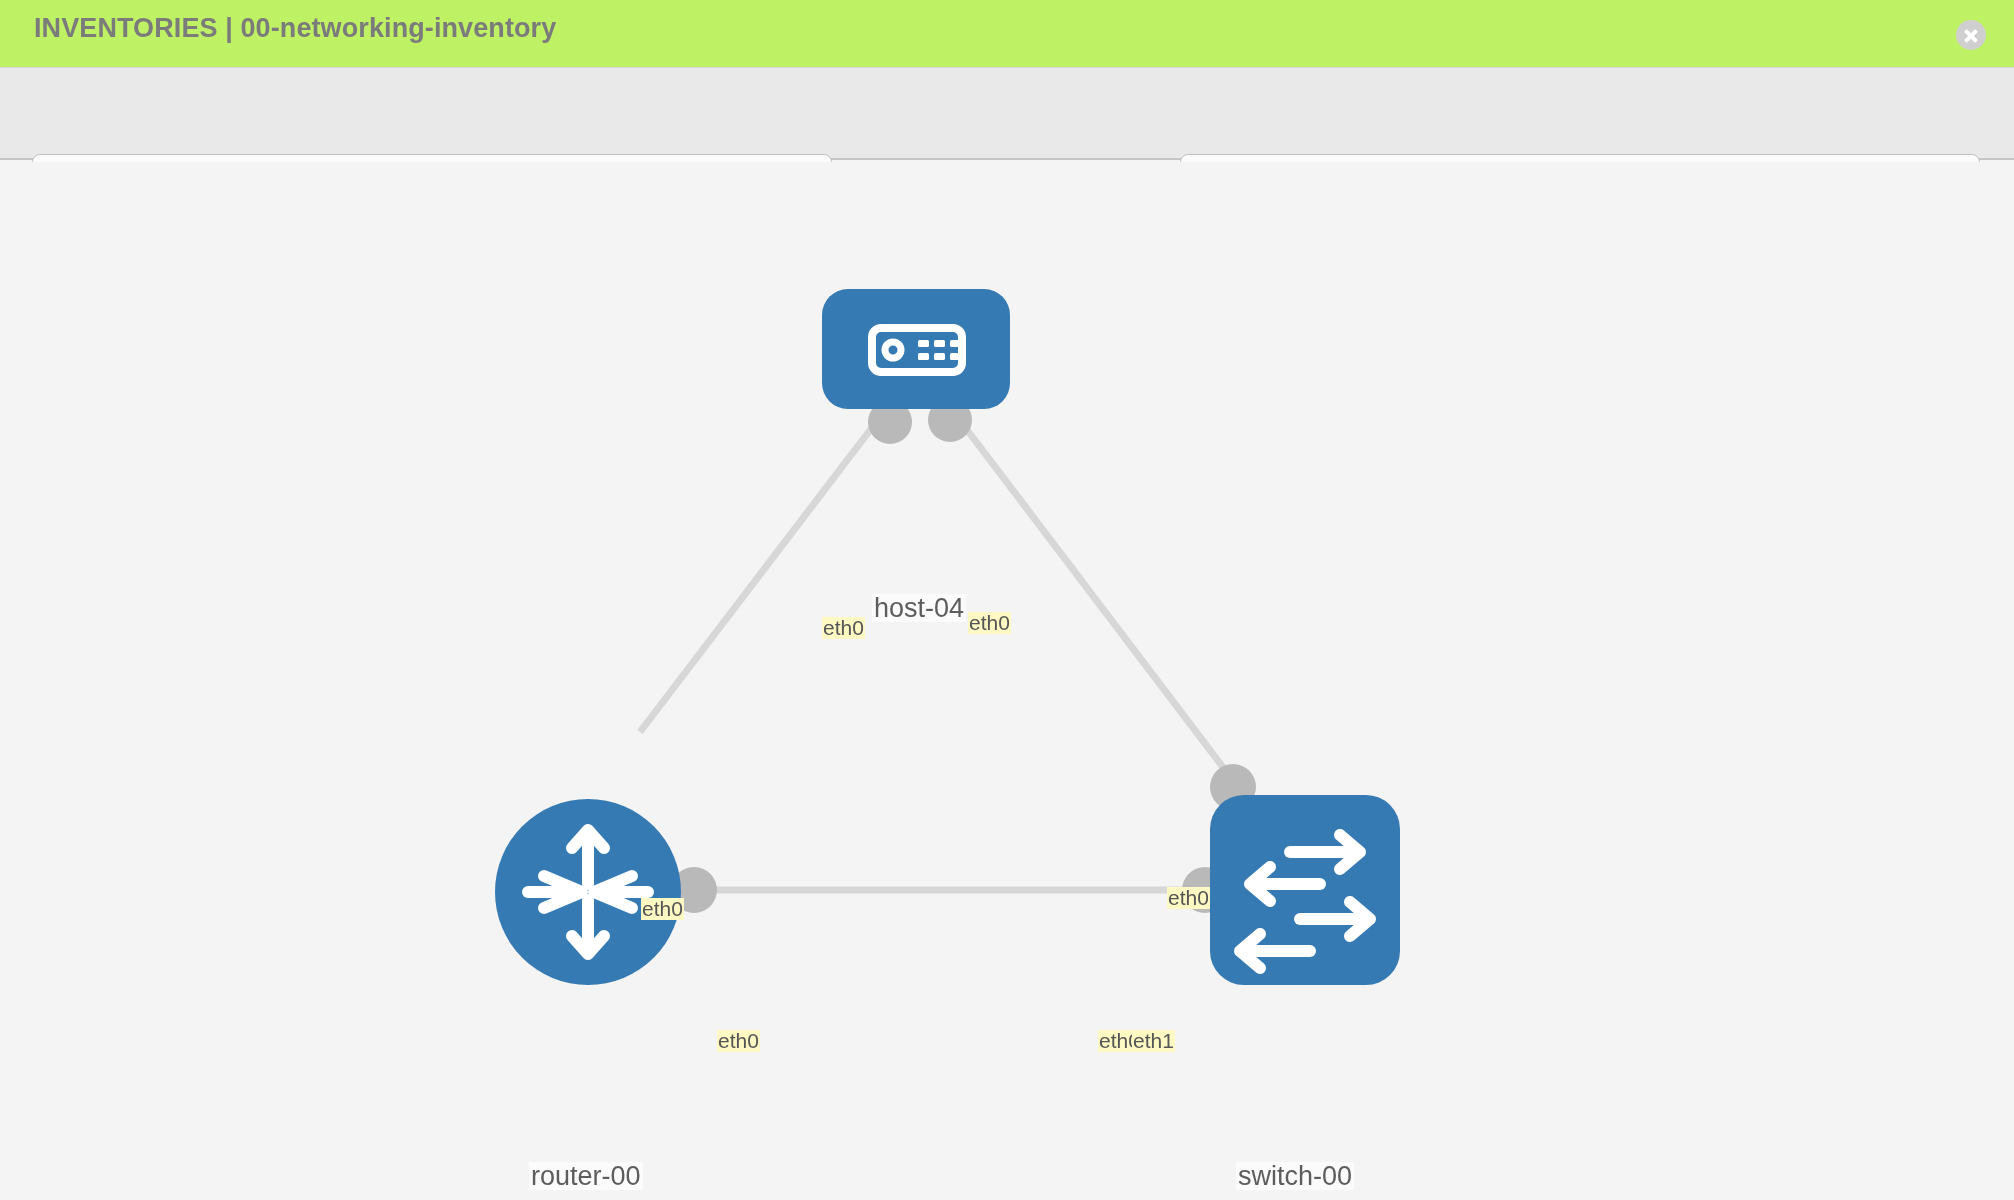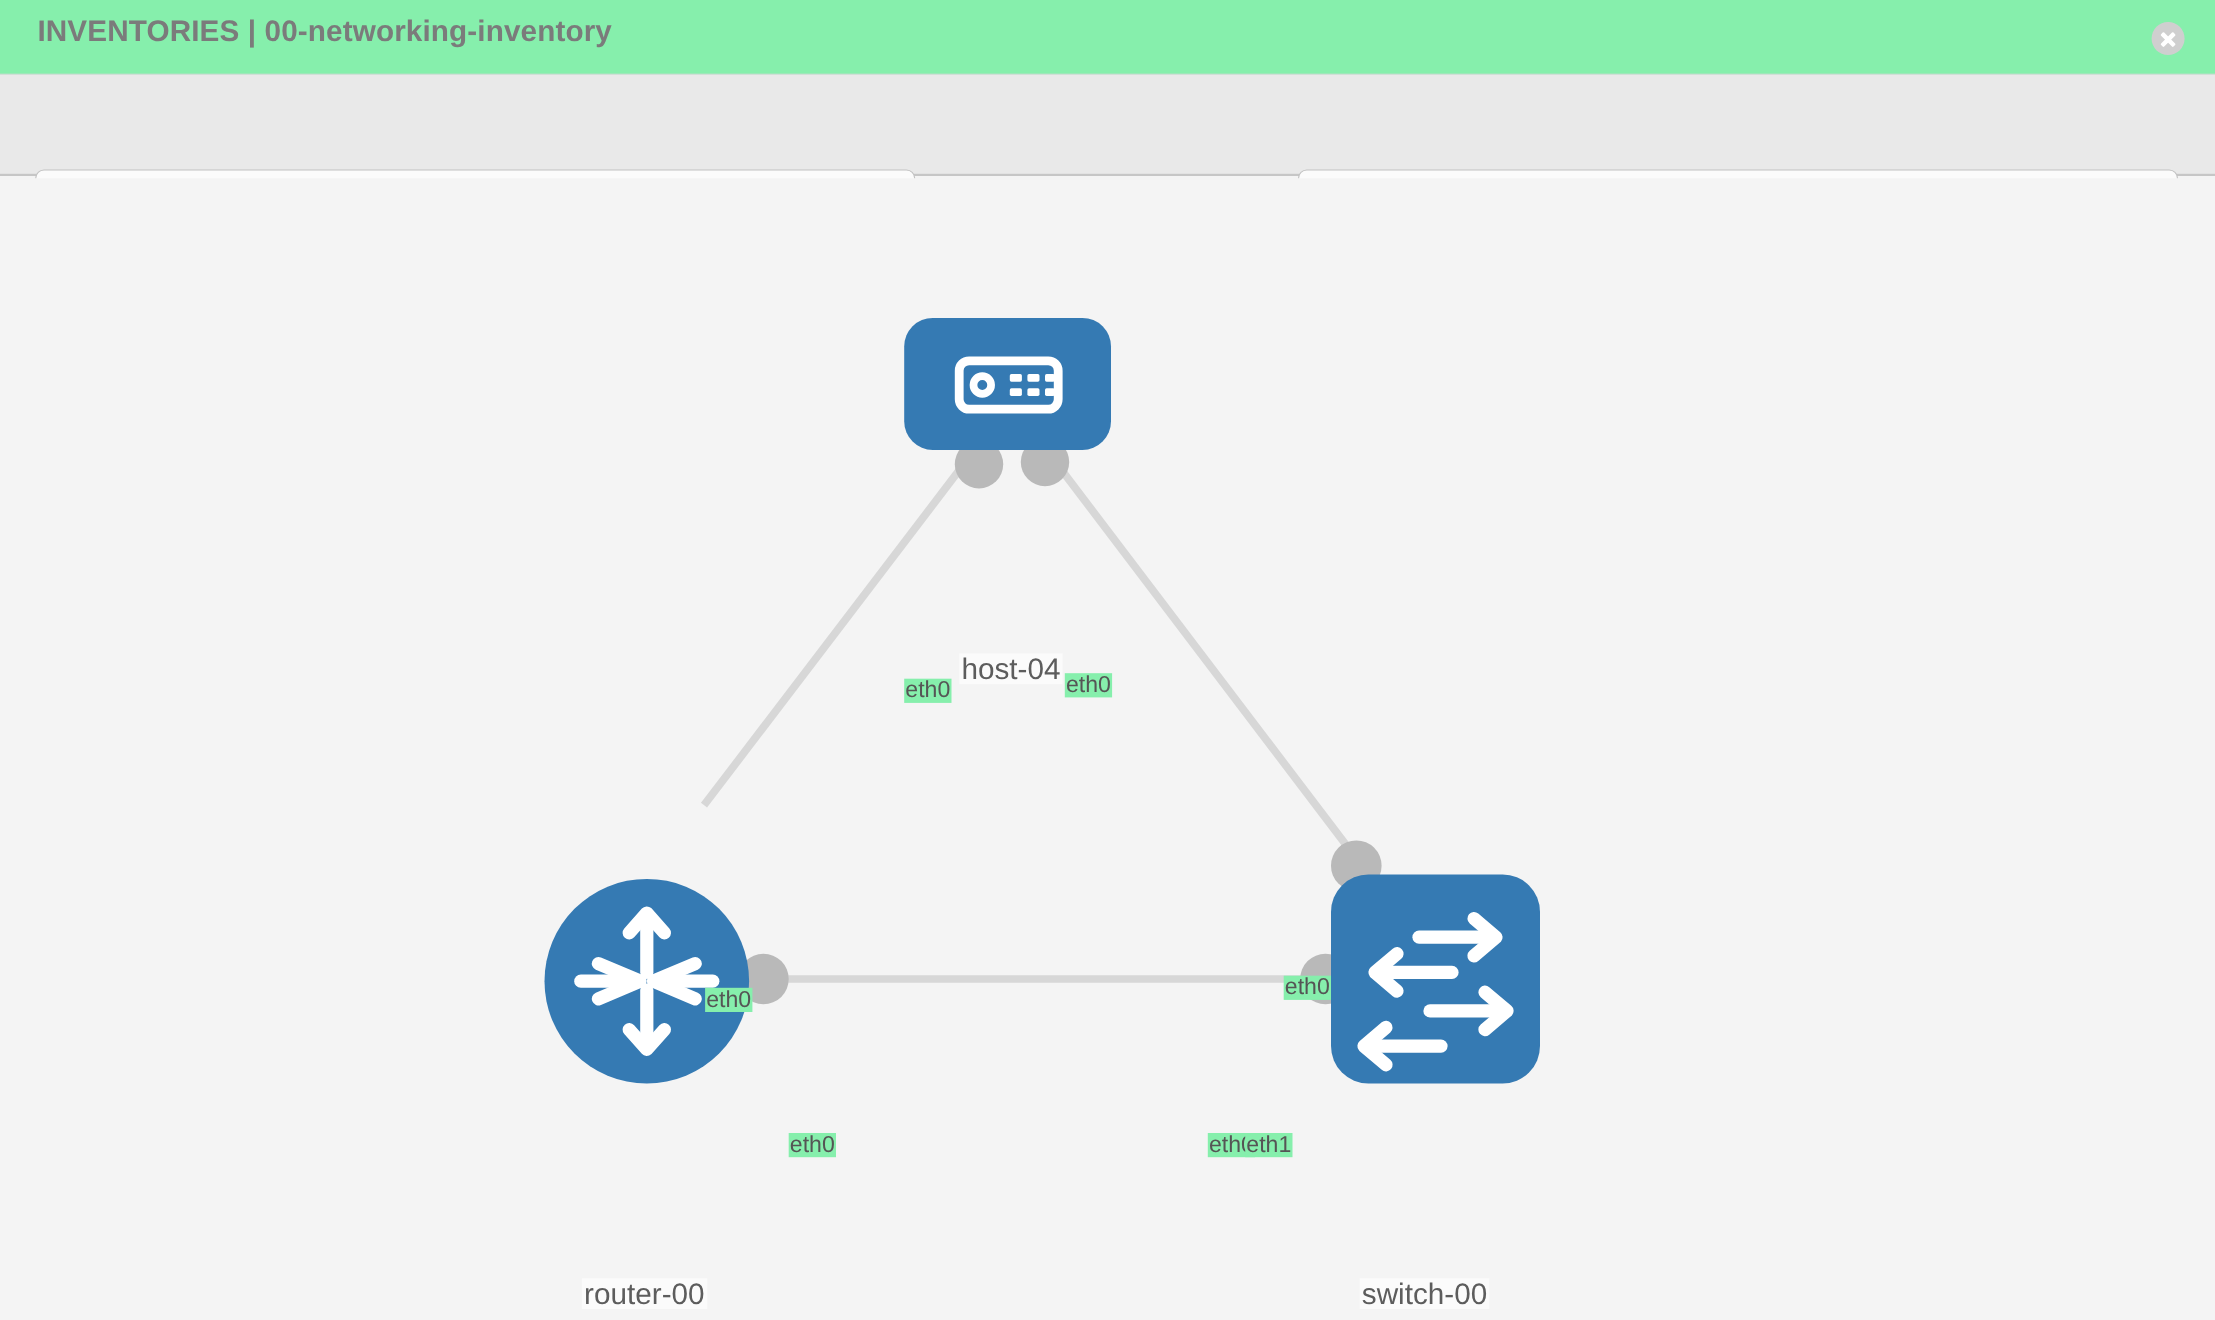--- a/index.html
+++ b/index.html
@@ -15,21 +15,21 @@
     position: relative;
     width: 2014px; height: 1200px;
     background: #f4f4f4;
   }
 
   
   .header {
     position: absolute;
     left: 0; top: 0;
     width: 2014px; height: 68px;
-    background: #86efac;
+    background: #bef264;
     border-bottom: 1px solid #d7d7d7;
   }
   .header-title {
     position: absolute;
     left: 34px; top: 13px;
     font-size: 27px;
     font-weight: bold;
     color: #7b7b7b;
     letter-spacing: 0.1px;
     white-space: nowrap;
@@ -111,21 +111,21 @@
     color: #5d5d5d;
     background: #fbfbfb;
     white-space: nowrap;
     padding: 0 2px;
     line-height: 1.05;
   }
   .iface-label {
     position: absolute;
     font-size: 21px;
     color: #555555;
-    background: #86efac;
+    background: #fef9c3;
     white-space: nowrap;
     padding: 0 1px;
     line-height: 1.05;
   }
 
   
   .zoom-panel {
     position: absolute;
     left: 1620px; top: 1082px;
     width: 394px; height: 118px;

